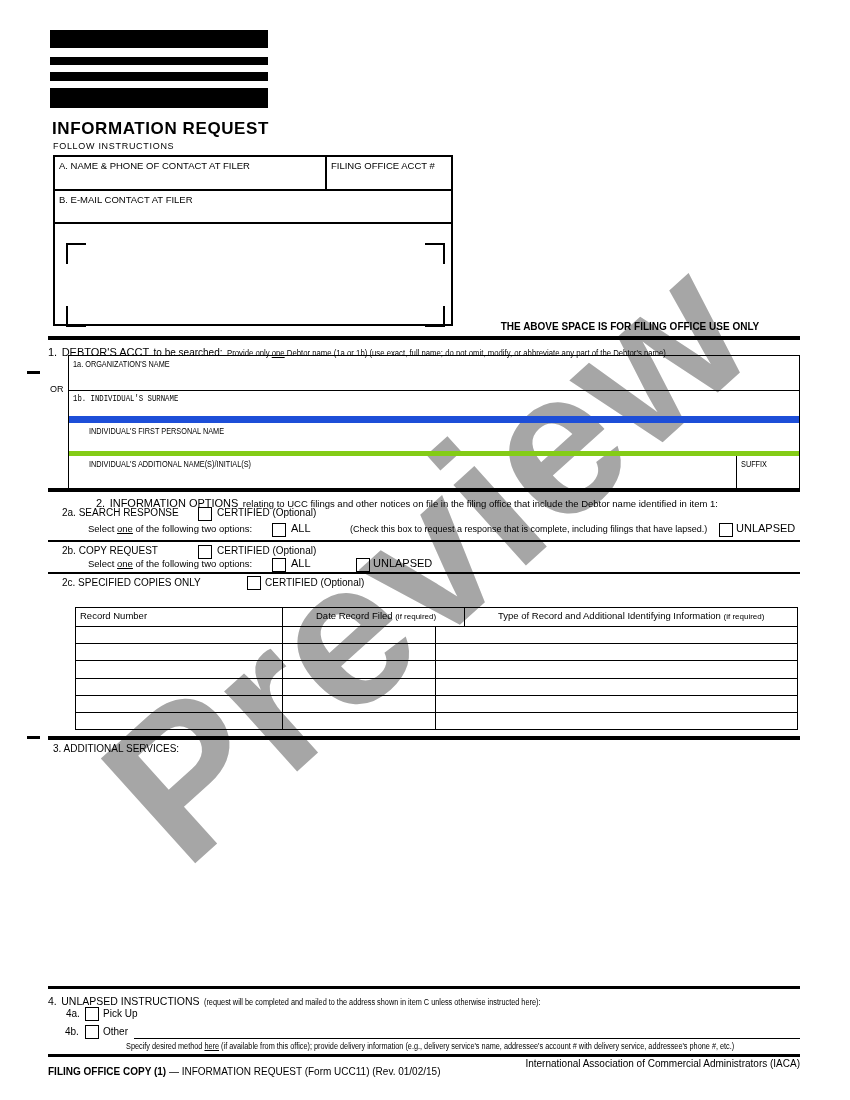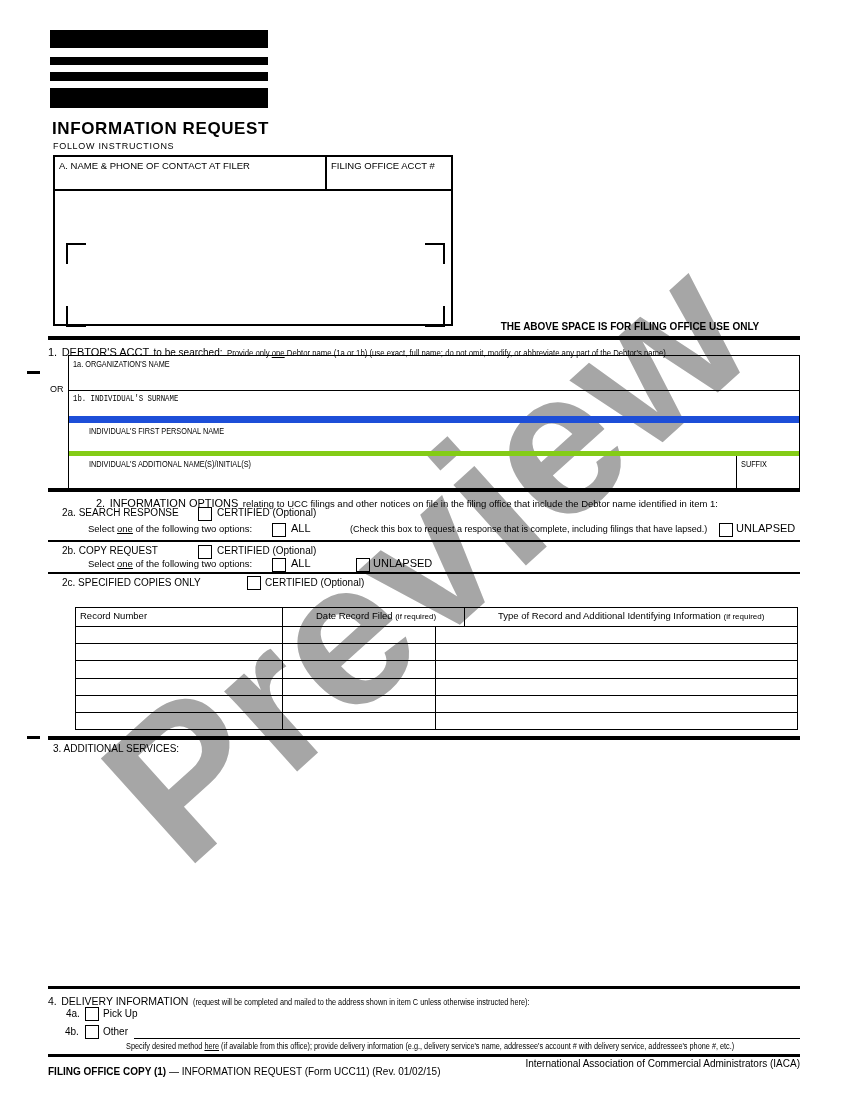--- a/index.html
+++ b/index.html
@@ -59,20 +59,23 @@
 
   <div class="t fs17 b" style="left:52px;top:119px;letter-spacing:.6px;">INFORMATION REQUEST</div>
   <div class="t fs9" style="left:53px;top:141px;letter-spacing:.7px;">FOLLOW INSTRUCTIONS</div>
 
   <div class="cbox">
     <div class="crow rowA">
       <span class="boxlabel">A. NAME &amp; PHONE OF CONTACT AT FILER</span>
       <div class="vdiv" style="left:270px;"></div>
       <span class="boxlabel" style="left:276px;">FILING OFFICE ACCT #</span>
     </div>
+    <div class="crow rowB">
+      <span class="boxlabel">B. E-MAIL CONTACT AT FILER</span>
+    </div>
   </div>
 
   <div class="bracket" style="left:66px;top:243px;border-left:2px solid #000;border-top:2px solid #000;"></div>
   <div class="bracket" style="left:425px;top:243px;border-right:2px solid #000;border-top:2px solid #000;"></div>
   <div class="bracket" style="left:66px;top:306px;border-left:2px solid #000;border-bottom:2px solid #000;"></div>
   <div class="bracket" style="left:425px;top:306px;border-right:2px solid #000;border-bottom:2px solid #000;"></div>
 
   <div class="t fs10 b" style="left:460px;top:321px;width:340px;text-align:center;">THE ABOVE SPACE IS FOR FILING OFFICE USE ONLY</div>
 
   <div class="line" style="left:48px;top:336px;width:752px;height:4px;"></div>
@@ -184,21 +187,21 @@
   <div class="dash" style="top:736px;"></div>
   <div class="line" style="left:48px;top:736px;width:752px;height:4px;"></div>
 
   <div class="t fs10" style="left:53px;top:743px;">3. ADDITIONAL SERVICES:</div>
   <div style="position:absolute;left:48px;top:758px;width:752px;height:225px;"></div>
 
   <div class="line" style="left:48px;top:986px;width:752px;height:3px;"></div>
 
   <div class="t" style="left:48px;top:991px;">
     <span class="fs105">4.</span>
-    <span class="fs105">DELIVERY INFORMATION</span>
+    <span class="fs105">UNLAPSED INSTRUCTIONS</span>
     <span class="fs85 cn">(request will be completed and mailed to the address shown in item C unless otherwise instructed here):</span>
   </div>
 
   <div class="t fs10" style="left:66px;top:1008px;">4a.</div>
   <span class="cb" style="left:85px;top:1007px;"></span>
   <div class="t fs10" style="left:103px;top:1008px;">Pick Up</div>
 
   <div class="t fs10" style="left:65px;top:1026px;">4b.</div>
   <span class="cb" style="left:85px;top:1025px;"></span>
   <div class="t fs10" style="left:103px;top:1026px;">Other</div>

